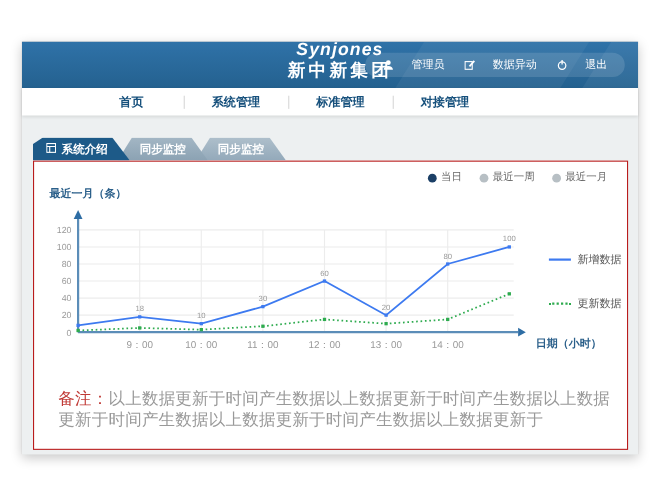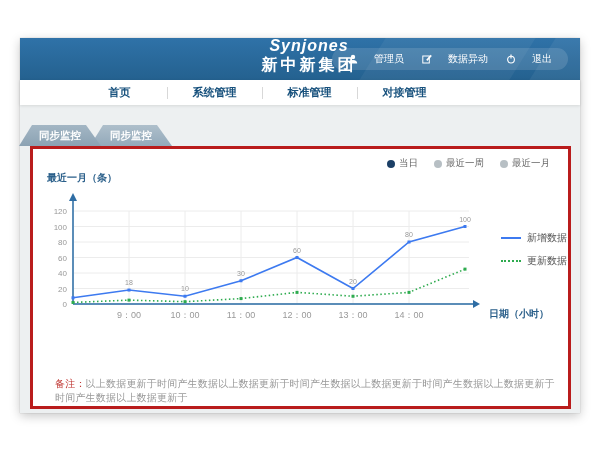--- a/index.html
+++ b/index.html
@@ -42,39 +42,39 @@
   .tab { height:21px; display:flex; align-items:center; color:#fff; font-size:10.5px; font-weight:bold;
          cursor:pointer; }
   .tab.active { background:#1d5a88; width:88px; padding-left:12px; gap:5px; z-index:3;
          clip-path:polygon(0 100%, 0 28%, 9px 0, calc(100% - 16px) 0, 100% 100%); }
   .tab.inactive { background:linear-gradient(180deg,#a3b6c4,#8ba2b3); width:82px; justify-content:center;
          margin-left:-11px; clip-path:polygon(0 100%, 13px 0, calc(100% - 15px) 0, 100% 100%); }
   .tab.inactive.t2 { z-index:2; }
   .tab.inactive.t3 { z-index:1; background:linear-gradient(180deg,#aebfcb,#93a9ba); }
 
   .panel { position:absolute; left:10px; right:9px; top:41px; bottom:4px; background:#fff;
-           border:3px solid #b91c1c; }
+           border:1px solid #b91c1c; }
 
   .radio-row { position:absolute; top:8px; right:18px; display:flex; gap:16px; }
   .radio { display:flex; align-items:center; gap:4px; font-size:9.5px; color:#666; cursor:pointer; }
   .radio .dot { width:8px; height:8px; border-radius:50%; background:#b7bfc4; }
   .radio.selected .dot { background:#1b3f66; }
 
   .ylabel { position:absolute; left:14px; top:22px; font-size:10px; font-weight:bold; color:#2a5f8a; }
   .xlabel { position:absolute; left:456px; top:158px; font-size:10px; font-weight:bold; color:#2a5f8a; }
 
   .chart-wrap { position:absolute; left:2px; top:40px; width:460px; height:134px; }
 
-  .legend { position:absolute; left:468px; top:82px; display:flex; flex-direction:column; gap:9px; }
+  .legend { position:absolute; left:468px; top:82px; display:flex; flex-direction:column; gap:26px; }
   .legend-item { display:flex; align-items:center; gap:6px; font-size:10px; color:#555; }
   .legend-line { width:20px; height:0; border-top:2px solid #3d7af0; }
   .legend-line.dotted { border-top:2px dotted #2eab4f; }
 
-  .note { position:absolute; left:22px; top:206px; right:8px; font-size:10px; color:#999;
-          letter-spacing:.2px;margin-top:22px; }
+  .note { position:absolute; left:22px; top:206px; right:8px; font-size:15px; color:#999;
+          letter-spacing:.2px; }
   .note .prefix { color:#c03a36; }
 </style>
 </head>
 <body>
 
 <div class="window">
 
   <div class="header">
     <div class="logo">
       <span class="brand">Synjones</span>
@@ -116,20 +116,30 @@
   <div class="nav">
     <div class="nav-item">首页</div>
     <div class="nav-item">系统管理</div>
     <div class="nav-item">标准管理</div>
     <div class="nav-item">对接管理</div>
   </div>
 
   <div class="content">
 
     <div class="tabs">
+      <div class="tab active">
+        <span>
+          <svg width="9" height="9" viewBox="0 0 9 9">
+              <rect x="0.5" y="0.5" width="8" height="8" fill="none" stroke="#fff" stroke-width="1"></rect>
+              <line x1="0.5" y1="3.2" x2="8.5" y2="3.2" stroke="#fff" stroke-width="1"></line>
+              <line x1="3.2" y1="3.2" x2="3.2" y2="8.5" stroke="#fff" stroke-width="1"></line>
+            </svg>
+        </span>
+        <span>系统介绍</span>
+      </div>
       <div class="tab inactive t2">
         <span>同步监控</span>
       </div>
       <div class="tab inactive t3">
         <span>同步监控</span>
       </div>
     </div>
 
     <div class="panel">
 

